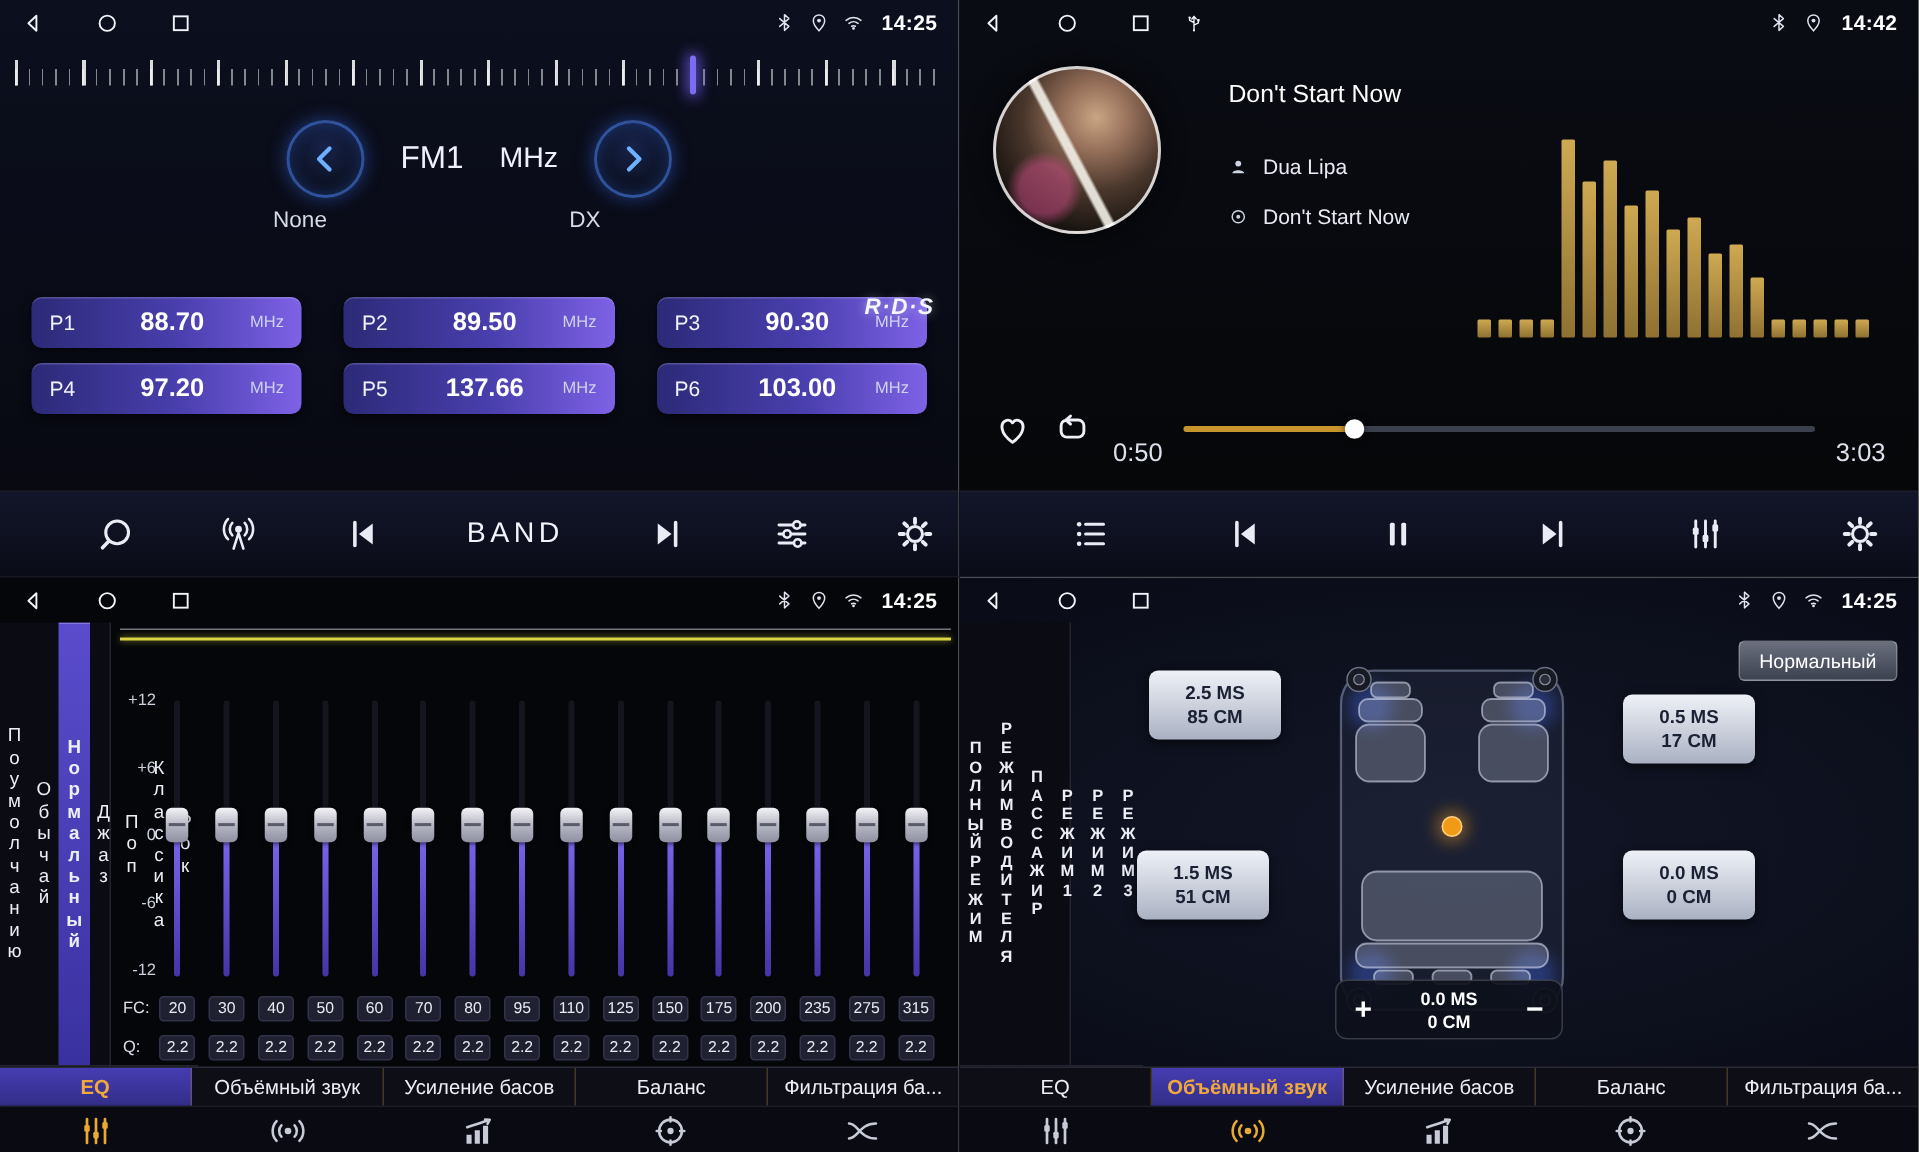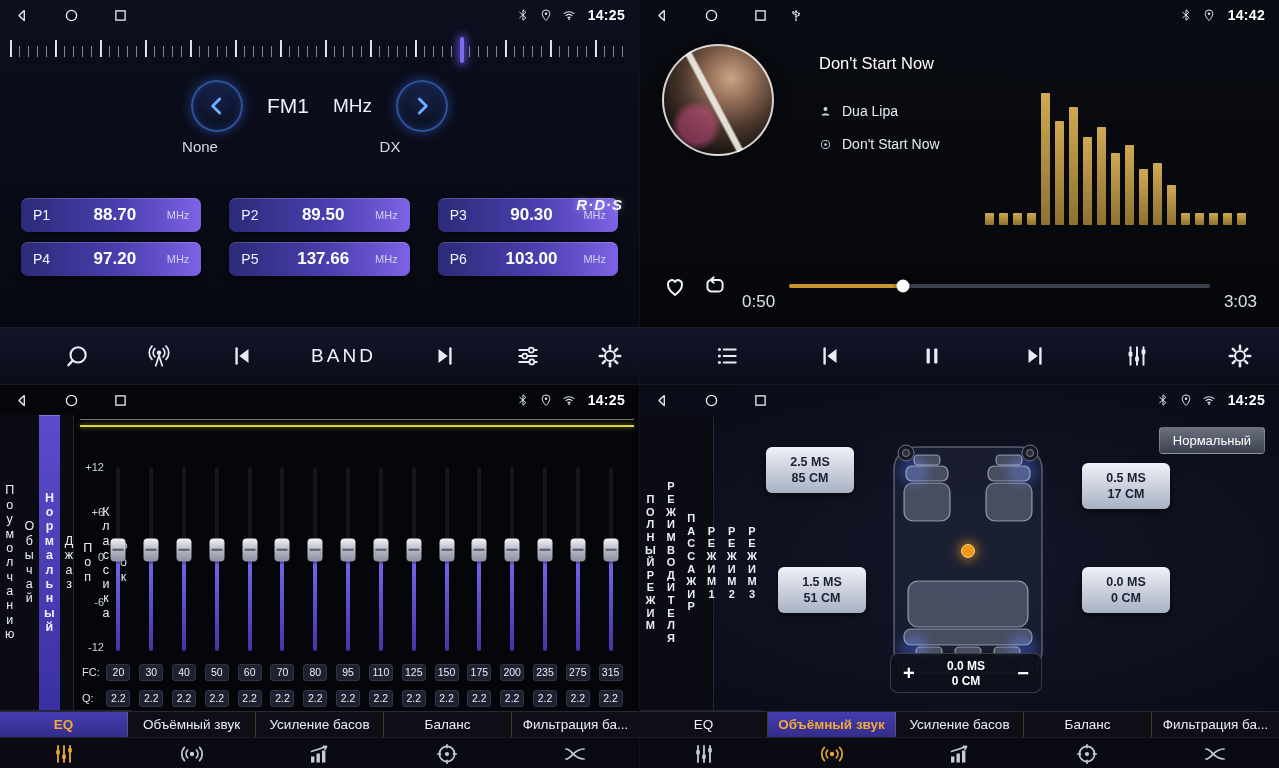--- a/index.html
+++ b/index.html
@@ -127,21 +127,21 @@
 
   
   .field-main{position:relative;flex:1;}
   .profile-btn{position:absolute;right:14px;top:12px;padding:5px 13px;border-radius:4px;font-size:13px;
     color:#fff;cursor:pointer;border:1px solid rgba(255,255,255,.25);
     background:linear-gradient(180deg,rgba(185,192,208,.55),rgba(108,115,132,.5));}
   .dcard{position:absolute;width:88px;height:46px;border-radius:6px;cursor:pointer;
     background:linear-gradient(180deg,#eef1f7,#aab1c2);color:#1b2134;font-weight:bold;font-size:12.5px;
     display:flex;flex-direction:column;align-items:center;justify-content:center;gap:2px;
     box-shadow:0 2px 7px rgba(0,0,0,.55);}
-  .d-fl{left:52px;top:32px;} .d-fr{left:368px;top:48px;} .d-rl{left:64px;top:152px;} .d-rr{left:368px;top:152px;}
+  .d-fl{left:52px;top:32px;} .d-fr{left:368px;top:48px;} .d-rl{left:44px;top:152px;} .d-rr{left:368px;top:152px;}
   .car{position:absolute;left:170px;top:24px;width:168px;height:242px;}
   .adjuster{position:absolute;left:176px;top:238px;width:152px;height:40px;border-radius:8px;
     background:rgba(13,16,27,.92);border:1px solid rgba(255,255,255,.18);display:flex;align-items:center;
     justify-content:space-between;padding:0 12px;}
   .adj-btn{font-size:20px;font-weight:bold;color:#fff;cursor:pointer;line-height:1;}
   .adj-val{display:flex;flex-direction:column;align-items:center;gap:1px;font-size:12px;font-weight:bold;color:#fff;}
 </style>
 </head>
 <body>
 

